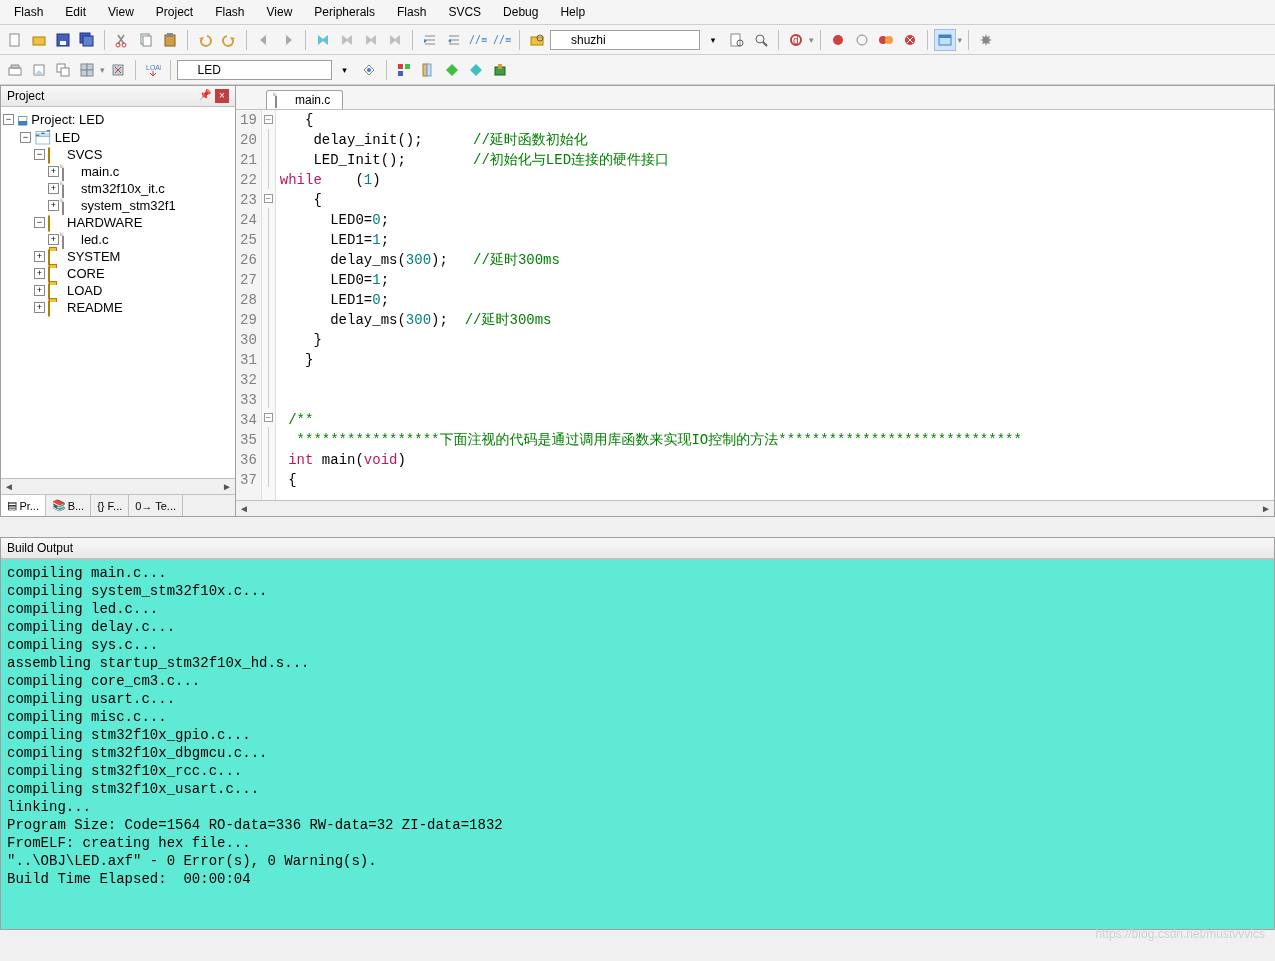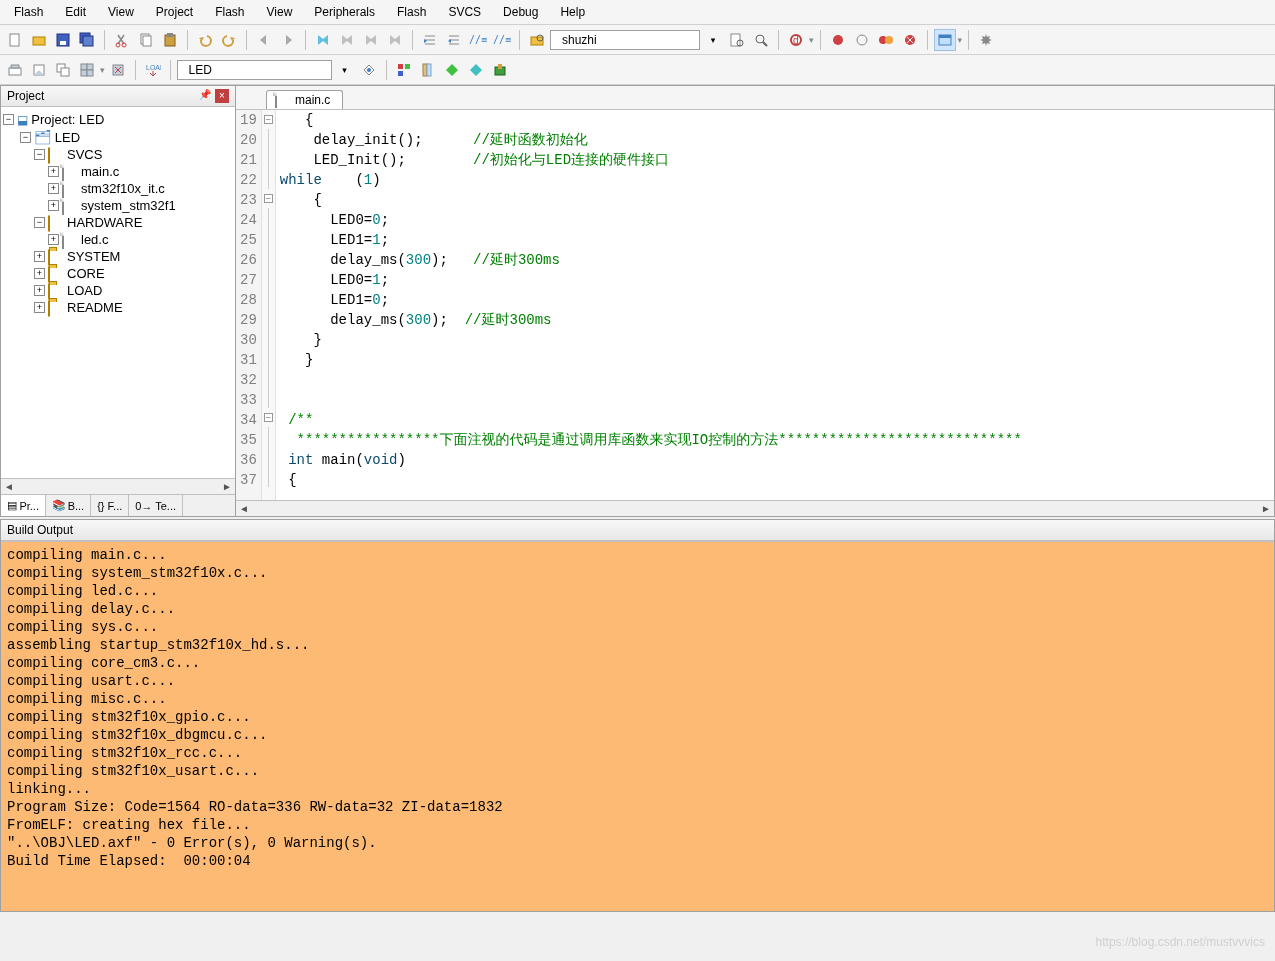--- a/index.html
+++ b/index.html
@@ -3,21 +3,21 @@
 <meta charset="utf-8">
 <style>
 * { box-sizing: border-box; margin: 0; padding: 0; }
 body { font-family: "Segoe UI", Tahoma, sans-serif; font-size: 12px; background: #f0f0f0; color: #000; overflow: hidden; width: 1275px; height: 961px; }
 .menubar { background: #f5f5f5; padding: 2px 4px; display: flex; gap: 2px; border-bottom: 1px solid #d0d0d0; }
 .menubar .mitem { padding: 3px 10px; cursor: pointer; }
 .toolbar { background: #f5f5f5; padding: 2px 4px; display: flex; align-items: center; gap: 2px; border-bottom: 1px solid #d0d0d0; height: 30px; }
 .tbtn { width: 22px; height: 22px; display: inline-flex; align-items: center; justify-content: center; cursor: pointer; border: 1px solid transparent; }
 .tbtn.active { border: 1px solid #a0c0e0; background: #d0e5ff; }
 .tsep { width: 1px; height: 20px; background: #c0c0c0; margin: 0 4px; }
-.tinput { border: 1px solid #a0a0a0; padding: 1px 11px; font-size: 12px; height: 20px; }
+.tinput { border: 1px solid #a0a0a0; padding: 1px 20px; font-size: 12px; height: 20px; }
 .body-row { display: flex; height: 432px; }
 .project-panel { width: 236px; background: #fff; border: 1px solid #a0a0a0; display: flex; flex-direction: column; }
 .panel-title { background: linear-gradient(#f8f8f8,#e8e8e8); padding: 3px 6px; font-size: 12px; border-bottom: 1px solid #c0c0c0; display: flex; justify-content: space-between; align-items: center; }
 .panel-title .ctrls { display: flex; gap: 2px; }
 .pin { width: 14px; height: 14px; font-size: 10px; text-align: center; }
 .close-x { width: 14px; height: 14px; background: #c04040; color: #fff; font-size: 10px; text-align: center; line-height: 14px; cursor: pointer; }
 .tree { flex: 1; overflow: auto; padding: 4px 2px; background: #fff; font-size: 13px; }
 .tree-node { display: flex; align-items: center; gap: 3px; padding: 1px 0; white-space: nowrap; }
 .tree-indent { display: inline-block; }
 .tree-toggle { width: 11px; height: 11px; border: 1px solid #888; font-size: 9px; line-height: 9px; text-align: center; cursor: pointer; background: #fff; }
@@ -35,28 +35,28 @@
 .ptab { padding: 2px 6px; border-right: 1px solid #c0c0c0; font-size: 11px; display: flex; align-items: center; gap: 2px; cursor: pointer; }
 .ptab.active { background: #fff; }
 .editor-area { flex: 1; display: flex; flex-direction: column; background: #fff; border: 1px solid #a0a0a0; border-left: none; }
 .etabs { display: flex; background: #f5f5f5; border-bottom: 1px solid #c0c0c0; padding-left: 30px; height: 24px; align-items: flex-end; }
 .etab { background: #fff; border: 1px solid #a0a0a0; border-bottom: none; padding: 2px 12px 2px 8px; display: flex; align-items: center; gap: 4px; font-size: 12px; cursor: pointer; border-radius: 3px 3px 0 0; }
 .code-wrap { flex: 1; display: flex; overflow: hidden; background: #fff; }
 .gutter { background: #f4f4f4; text-align: left; color: #808080; padding: 0 4px; font-family: "Consolas","Courier New",monospace; font-size: 14px; line-height: 20px; border-right: 1px solid #e0e0e0; user-select: none; }
 .fold-col { width: 14px; background: #f8f8f8; font-family: monospace; font-size: 10px; line-height: 20px; text-align: center; color: #888; border-right: 1px solid #e0e0e0; }
 .fold-col .fb { border: 1px solid #999; width: 9px; height: 9px; margin: 5px auto; line-height: 7px; font-size: 9px; background:#fff;}
 .code { flex: 1; font-family: "Consolas","Courier New",monospace; font-size: 14px; line-height: 20px; white-space: pre; overflow: auto; padding-left: 4px; }
-.kw { color: #0c4a6e; }
+.kw { color: #be185d; }
 .num { color: #008080; }
 .cmt { color: #008000; }
 .ed-hscroll { height: 16px; background: #f0f0f0; border-top: 1px solid #c0c0c0; display:flex;align-items:center;}
 .ed-hscroll .arrow{width:16px;text-align:center;font-size:10px;color:#555;}
-.build-panel { border: 1px solid #a0a0a0; margin-top: 2px; background: #fdba74; }
+.build-panel { border: 1px solid #a0a0a0; margin-top: 20px; background: #5eead4; }
 .build-out { font-family: "Consolas","Courier New",monospace; font-size: 14px; line-height: 18px; padding: 4px 6px; white-space: pre; overflow: auto; height: 370px; border-top: 1px solid #c0c0c0; }
-.watermark { position: absolute; right: 10px; bottom: 12px; color: #d0d0d0; font-size: 12px; }
+.watermark { position: absolute; right: 10px; bottom: 20px; color: #d0d0d0; font-size: 12px; }
 svg { display: block; }
 </style>
 </head>
 <body>
 
 <div class="menubar">
   <span class="mitem">Flash</span>
   <span class="mitem">Edit</span>
   <span class="mitem">View</span>
   <span class="mitem">Project</span>

